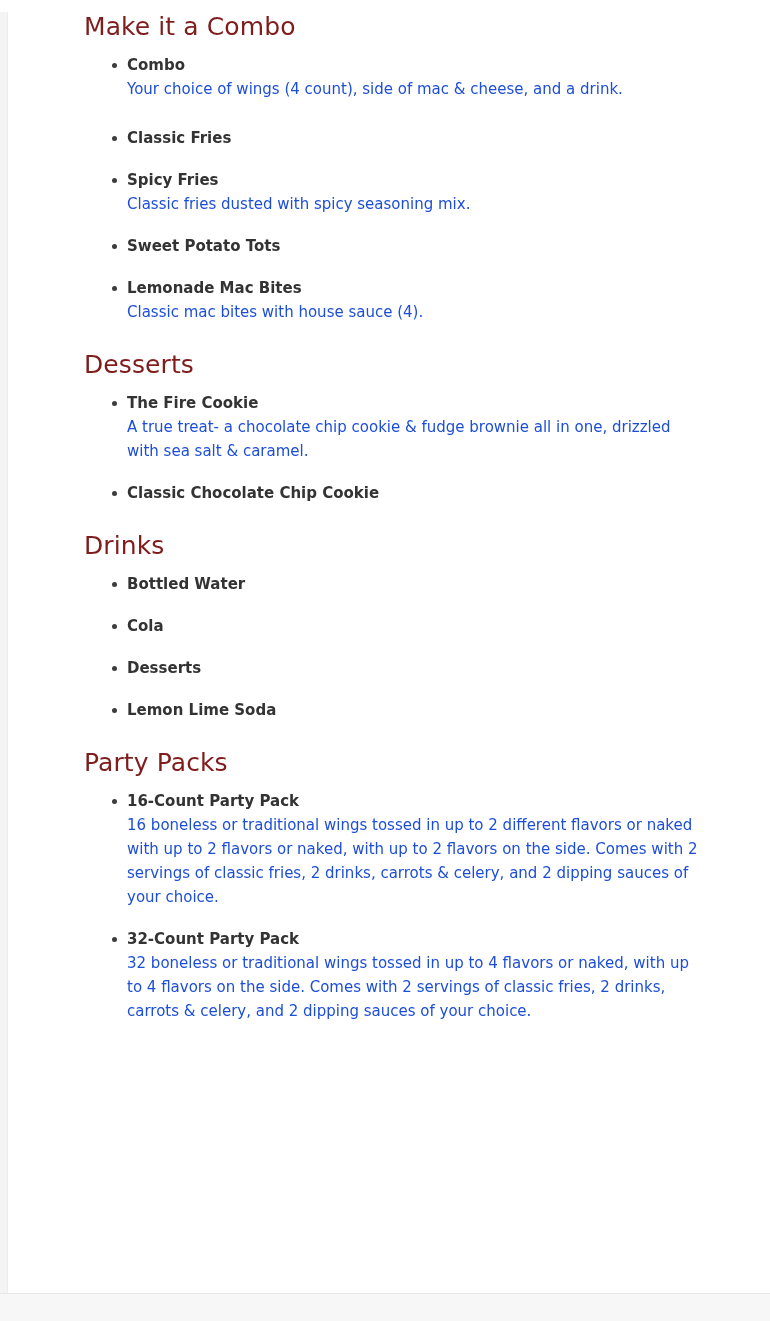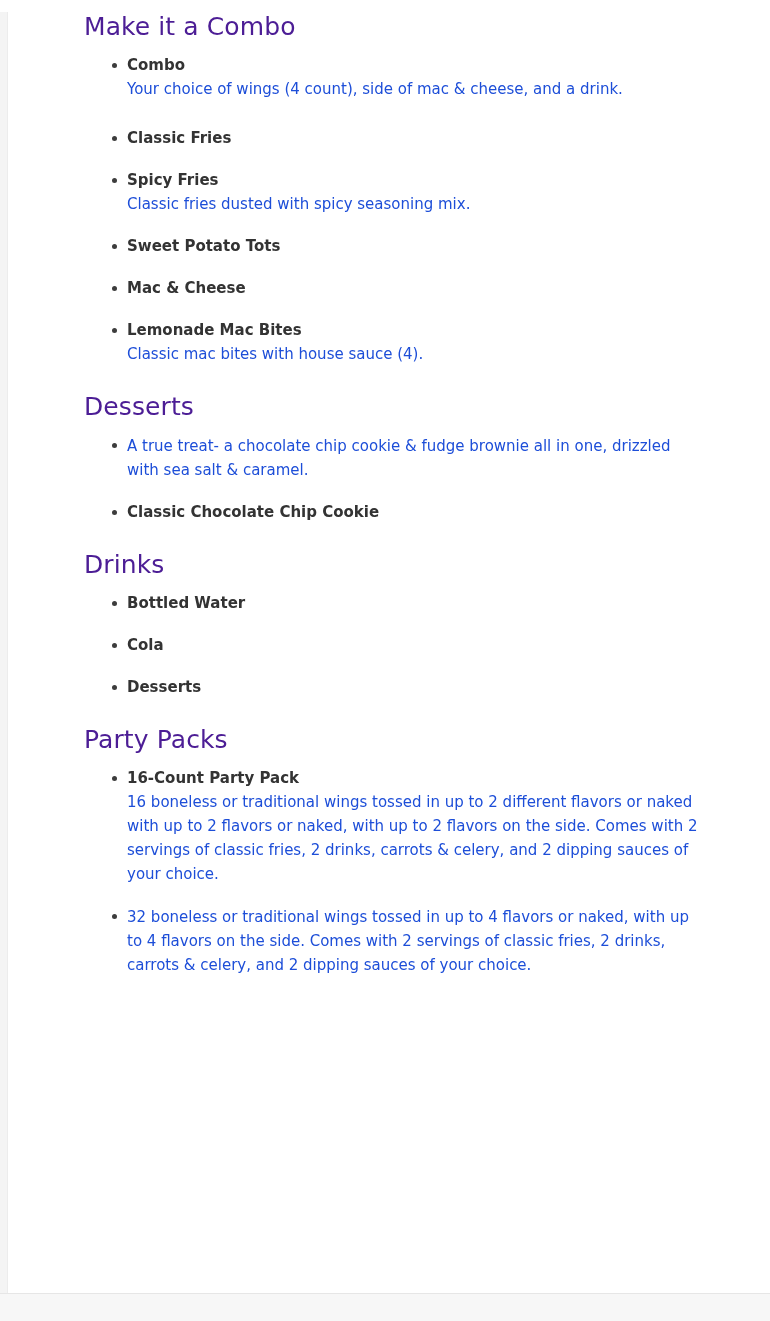--- a/index.html
+++ b/index.html
@@ -34,21 +34,21 @@
   .content {
     padding-left: 84px;
     padding-right: 40px;
     padding-top: 0;
   }
   h2.section-title {
     font-family: "DejaVu Sans", sans-serif;
     font-weight: 400;
     font-size: 25px;
     line-height: 30px;
-    color: #4c1d95;
+    color: #7f1d1d;
     margin: 0 0 8px 0;
     letter-spacing: 0.1px;
   }
   .section {
     margin-bottom: 26px;
   }
   .section.first {
     margin-top: 12px;
   }
   ul.items {
@@ -134,36 +134,32 @@
           <span class="item-name">Spicy Fries</span>
           <span class="item-desc">Classic fries dusted with spicy seasoning mix.</span>
         </li>
         <li>
           <span class="bullet"></span>
           <span class="item-name">Sweet Potato Tots</span>
 
         </li>
         <li>
           <span class="bullet"></span>
-          <span class="item-name">Mac &amp; Cheese</span>
-
-        </li>
-        <li>
-          <span class="bullet"></span>
           <span class="item-name">Lemonade Mac Bites</span>
           <span class="item-desc">Classic mac bites with house sauce (4).</span>
         </li>
       </ul>
     </div>
 
     <div class="section">
       <h2 class="section-title">Desserts</h2>
       <ul class="items">
         <li>
           <span class="bullet"></span>
+          <span class="item-name">The Fire Cookie</span>
           <span class="item-desc">A true treat- a chocolate chip cookie &amp; fudge brownie all in one, drizzled with sea salt &amp; caramel.</span>
         </li>
         <li>
           <span class="bullet"></span>
           <span class="item-name">Classic Chocolate Chip Cookie</span>
 
         </li>
       </ul>
     </div>
 
@@ -176,35 +172,41 @@
 
         </li>
         <li>
           <span class="bullet"></span>
           <span class="item-name">Cola</span>
 
         </li>
         <li>
           <span class="bullet"></span>
           <span class="item-name">Desserts</span>
+
+        </li>
+        <li>
+          <span class="bullet"></span>
+          <span class="item-name">Lemon Lime Soda</span>
 
         </li>
       </ul>
     </div>
 
     <div class="section">
       <h2 class="section-title">Party Packs</h2>
       <ul class="items">
         <li>
           <span class="bullet"></span>
           <span class="item-name">16-Count Party Pack</span>
           <span class="item-desc">16 boneless or traditional wings tossed in up to 2 different flavors or naked with up to 2 flavors or naked, with up to 2 flavors on the side. Comes with 2 servings of classic fries, 2 drinks, carrots &amp; celery, and 2 dipping sauces of your choice.</span>
         </li>
         <li>
           <span class="bullet"></span>
+          <span class="item-name">32-Count Party Pack</span>
           <span class="item-desc">32 boneless or traditional wings tossed in up to 4 flavors or naked, with up to 4 flavors on the side. Comes with 2 servings of classic fries, 2 drinks, carrots &amp; celery, and 2 dipping sauces of your choice.</span>
         </li>
       </ul>
     </div>
   </div>
 
   <div class="footer-band">
     
   </div>
 </div>

